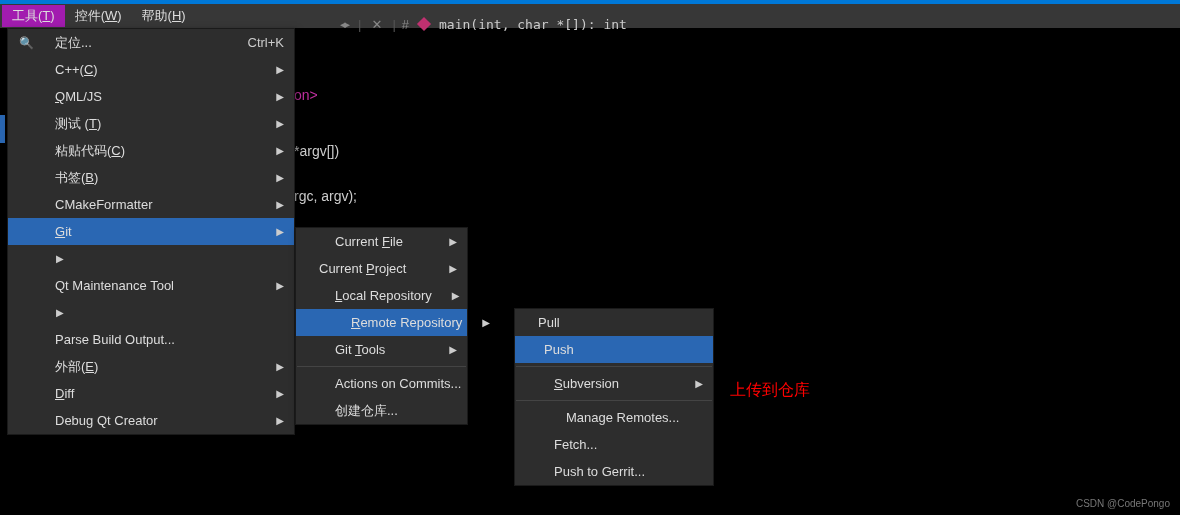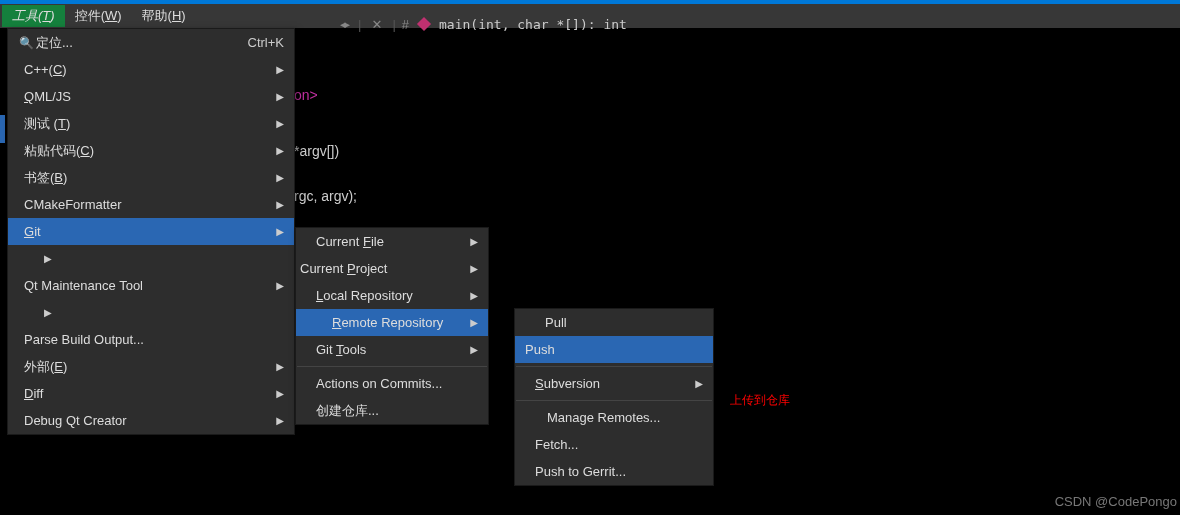--- a/index.html
+++ b/index.html
@@ -1,52 +1,52 @@
 <!DOCTYPE html>
 <html><head>
 <meta charset="utf-8">
 <style>
   * { margin: 0; padding: 0; box-sizing: border-box; font-family: "Microsoft YaHei", "Segoe UI", sans-serif; }
   body { width: 1180px; height: 515px; background: #000; overflow: hidden; position: relative; }
   .titlebar { height: 4px; background: #0078d7; }
   .menubar { height: 24px; background: #373737; display: flex; align-items: center; padding: 0 2px; gap: 0; }
   .menubar .mi { color: #ddd; font-size: 13px; padding: 2px 10px; cursor: pointer; }
-  .menubar .mi.active { background: #15803d; font-style: italic; }
+  .menubar .mi.active { background: #a21caf; }
   .menubar .mi .ul { text-decoration: underline; }
 
   .crumbbar { position: absolute; top: 13px; left: 340px; right: 0; height: 22px; display: flex; align-items: center; color: #bbb; font-size: 13px; gap: 6px; }
   .crumbbar .arrows { color: #888; font-size: 11px; letter-spacing: -2px; margin-right: 4px;}
   .crumbbar .x { color: #888; margin: 0 4px; }
   .crumbbar .hash { color: #888; }
   .crumbbar .diamond { width: 10px; height: 10px; background: #c03070; transform: rotate(45deg); display: inline-block; margin: 0 4px; }
   .crumbbar .sig { color: #ccc; font-family: Consolas, monospace; }
 
   .editor { position: absolute; top: 40px; left: 294px; color: #ccc; font-family: Consolas, monospace; font-size: 14px; line-height: 1.6; }
   .editor .mag { color: #c030a0; }
   .editor .lit { color: #ccc; }
 
   
   .menu { position: absolute; background: #2d2d2d; border: 1px solid #1a1a1a; box-shadow: 2px 2px 6px rgba(0,0,0,0.5); }
   .menu .row { display: flex; align-items: center; height: 27px; color: #ddd; font-size: 13px; padding: 0 10px; cursor: pointer; position: relative; }
   .menu .row.sel { background: #2a67b3; }
-  .menu .row .lbl { flex: 1; white-space: nowrap; }
+  .menu .row .lbl { flex: 1; white-space: nowrap; margin-left: 19px; }
   .menu .row .lbl .ul { text-decoration: underline; }
   .menu .row .acc { color: #ccc; margin-left: 40px; white-space: nowrap; }
   .menu .row .arrow { margin-left: 20px; font-size: 10px; color: #ccc; }
   .menu .row .icon { width: 18px; display: inline-flex; justify-content: center; color: #aaa; font-size: 12px; }
-  .menu .row.noicon { padding-left: 16px; }
+  .menu .row.noicon { padding-left: 28px; }
   .menu .sep { height: 1px; background: #444; margin: 3px 1px; }
 
   .m1 { top: 28px; left: 7px; width: 288px; }
-  .m2 { top: 227px; left: 295px; width: 194px; }
+  .m2 { top: 227px; left: 295px; width: 173px; }
   .m3 { top: 308px; left: 514px; width: 200px; }
 
-  .annot { position: absolute; color: #ff0000; font-size: 12px; font-weight: 400; left: 730px; top: 392px; }
+  .annot { position: absolute; color: #ff0000; font-size: 16px; font-weight: 400; left: 730px; top: 380px; }
 
-  .watermark { position: absolute; right: 3px; bottom: 6px; color: #777; font-size: 13px; }
+  .watermark { position: absolute; right: 10px; bottom: 6px; color: #777; font-size: 10px; }
 
   .leftedge { position: absolute; left:0; top: 115px; width:5px; height:28px; background:#2a67b3;}
 </style>
 </head>
 <body>
 
 <div class="titlebar"></div>
 
 <div class="menubar">
   <div class="mi active">
@@ -163,21 +163,21 @@
   <div class="sep"></div>
   <div class="row" style="padding-left:20px">
     <span class="lbl">Actions on Commits...</span>
   </div>
   <div class="row" style="padding-left:20px">
     <span class="lbl">创建仓库...</span>
   </div>
 </div>
 
 <div class="menu m3">
-  <div class="row" style="padding-left:30px">
+  <div class="row" style="padding-left:4px">
     <span class="lbl">Pull</span>
   </div>
   <div class="row sel" style="">
     <span class="lbl">Push</span>
   </div>
   <div class="sep"></div>
   <div class="row" style="padding-left:20px">
     <span class="lbl"><span class="ul">S</span><span>ubversion</span></span>
     <span class="arrow">▶</span>
   </div>

